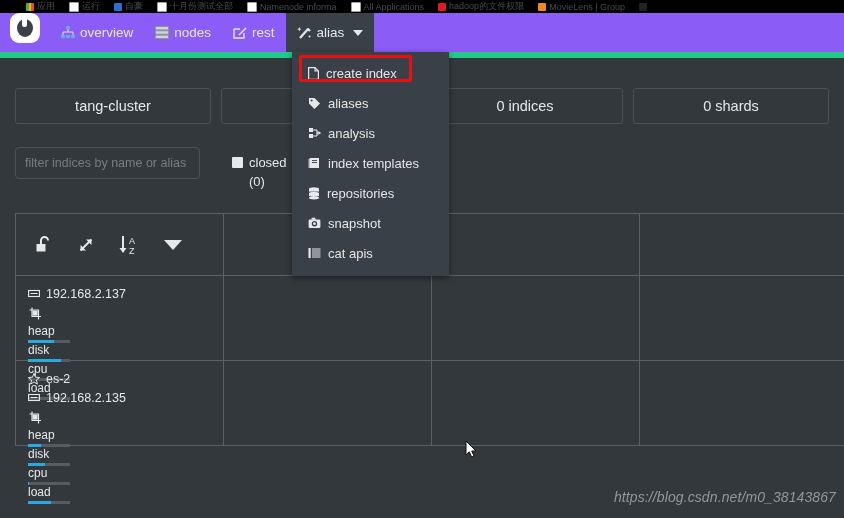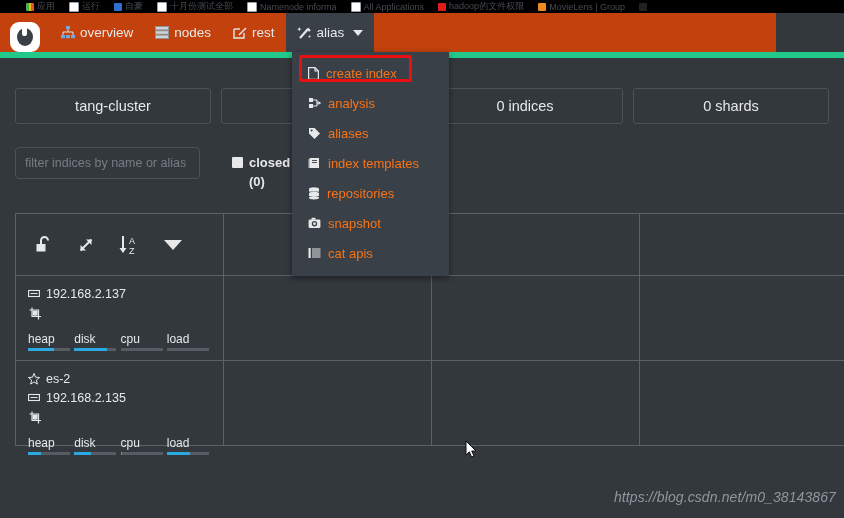--- a/index.html
+++ b/index.html
@@ -39,23 +39,23 @@
     flex: 0 0 auto;
     border-radius: 1px;
     display: block;
   }
   .bm-ico.blank { border: 1px solid #9aa3ad; background: #fff; }
   .bm-txt { opacity: .55; }
 
   
   .navbar {
     position: absolute; top: 13px; left: 0;
-    width: 776px; height: 39px;
-    background: #c2410c;
-    display: flex; align-items: flex-end;
+    width: 844px; height: 39px;
+    background: #8b5cf6;
+    display: flex; align-items: flex-start;
   }
   .logo {
     width: 30px; height: 30px;
     margin-left: 10px; margin-right: 10px;
     position: relative;
     flex: 0 0 auto;
   }
   .logo .outer {
     position: absolute; inset: 0;
     background: #fff;
@@ -148,21 +148,20 @@
   .closed-box {
     display: flex;
     align-items: flex-start;
     gap: 6px;
     margin-left: 32px;
     margin-top: 6px;
     color: #e6e8ea;
     font-size: 13px;
     line-height: 19px;
     max-width: 62px;
-    font-weight: bold;
   }
   .chk {
     width: 11px; height: 11px;
     background: #e6e8ea;
     border-radius: 1px;
     margin-top: 4px;
     flex: 0 0 auto;
     display: block;
   }
   .nodes-filter-wrap {
@@ -212,21 +211,22 @@
   .node-line {
     display: flex; align-items: center;
     gap: 6px;
     color: #e6e8ea;
     font-size: 12.5px;
     height: 19px;
   }
   .node-icons-line { height: 20px; display: flex; align-items: center; padding-left: 1px; }
   .metrics {
     display: flex;
-    margin-top: 9px;
+    margin-top: 1px;
+    flex-direction: column;
   }
   .metric { width: 50px; }
   .metric-label {
     color: #e6e8ea;
     font-size: 12px;
     line-height: 14px;
   }
   .metric-track {
     width: 42px; height: 3px;
     background: #555c63;
@@ -245,21 +245,21 @@
     background: #3a4047;
     padding: 6px 0 8px 0;
     box-shadow: 0 2px 6px rgba(0,0,0,.45);
     z-index: 40;
   }
   .dd-item {
     display: flex;
     align-items: center;
     gap: 7px;
     padding: 4px 12px 4px 16px;
-    color: #f97316;
+    color: #e5e5e5;
     font-size: 13px;
     height: 22px;
     cursor: pointer;
   }
   .dd-ico { display: block; flex: 0 0 auto; }
   .dd-highlight {
     position: absolute;
     top: 55px; left: 299px;
     width: 113px; height: 27px;
     border: 3px solid #e81111;
@@ -533,36 +533,36 @@
     <div class="dd-item">
       <svg class="dd-ico" width="11" height="13" viewBox="0 0 11 13">
         <path d="M0.6 0.6 H7 L10.4 4 V12.4 H0.6 Z" fill="none" stroke="#e6e8ea" stroke-width="1.2"></path>
         <path d="M7 0.6 V4 H10.4" fill="none" stroke="#e6e8ea" stroke-width="1.2"></path>
       </svg>
       <span>create index</span>
     </div>
 
 
     <div class="dd-item">
+      <svg class="dd-ico" width="13" height="13" viewBox="0 0 13 13">
+        <path d="M1 1 H6.5 L12 6.5 L6.5 12 L1 6.5 Z" fill="#e6e8ea"></path>
+        <circle cx="3.6" cy="3.6" r="1" fill="#3a4047"></circle>
+      </svg>
+      <span>aliases</span>
+    </div>
+
+    <div class="dd-item">
       <svg class="dd-ico" width="13" height="12" viewBox="0 0 13 12">
         <rect x="1" y="1" width="4" height="4" fill="#e6e8ea"></rect>
         <rect x="1" y="7" width="4" height="4" fill="#e6e8ea"></rect>
         <path d="M5 3 H9 M5 9 H9 M9 3 V9" stroke="#e6e8ea" stroke-width="1.2" fill="none"></path>
         <path d="M9 6 L12.5 6" stroke="#e6e8ea" stroke-width="1.2"></path>
         <path d="M10.5 4 L12.8 6 L10.5 8 Z" fill="#e6e8ea"></path>
       </svg>
       <span>analysis</span>
-    </div>
-
-    <div class="dd-item">
-      <svg class="dd-ico" width="13" height="13" viewBox="0 0 13 13">
-        <path d="M1 1 H6.5 L12 6.5 L6.5 12 L1 6.5 Z" fill="#e6e8ea"></path>
-        <circle cx="3.6" cy="3.6" r="1" fill="#3a4047"></circle>
-      </svg>
-      <span>aliases</span>
     </div>
 
     <div class="dd-item">
       <svg class="dd-ico" width="13" height="12" viewBox="0 0 13 12">
         <path d="M2 1 H11 L11 11 H2 Z" fill="#e6e8ea"></path>
         <path d="M2 1 L0.5 2.5 V11 L2 11" fill="#b9bfc5"></path>
         <path d="M4 3.5 H9 M4 5.5 H9" stroke="#3a4047" stroke-width="0.9"></path>
       </svg>
       <span>index templates</span>
     </div>

